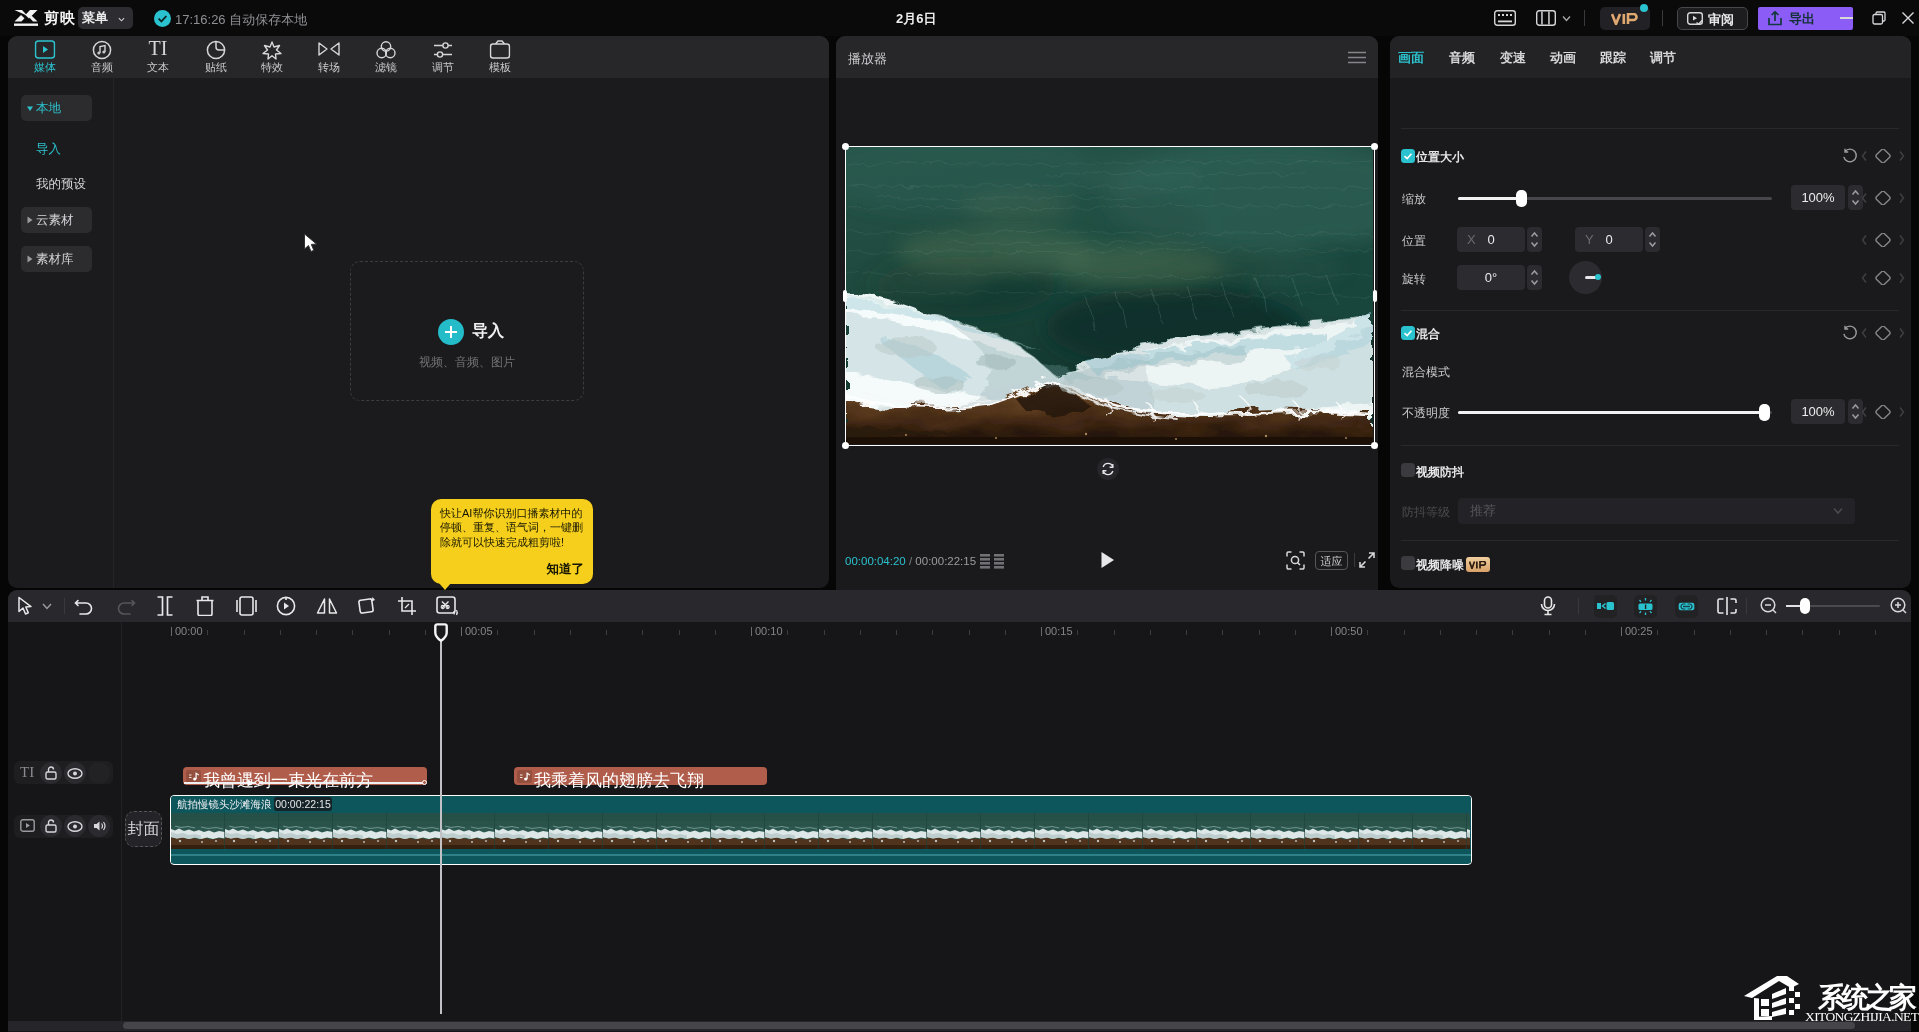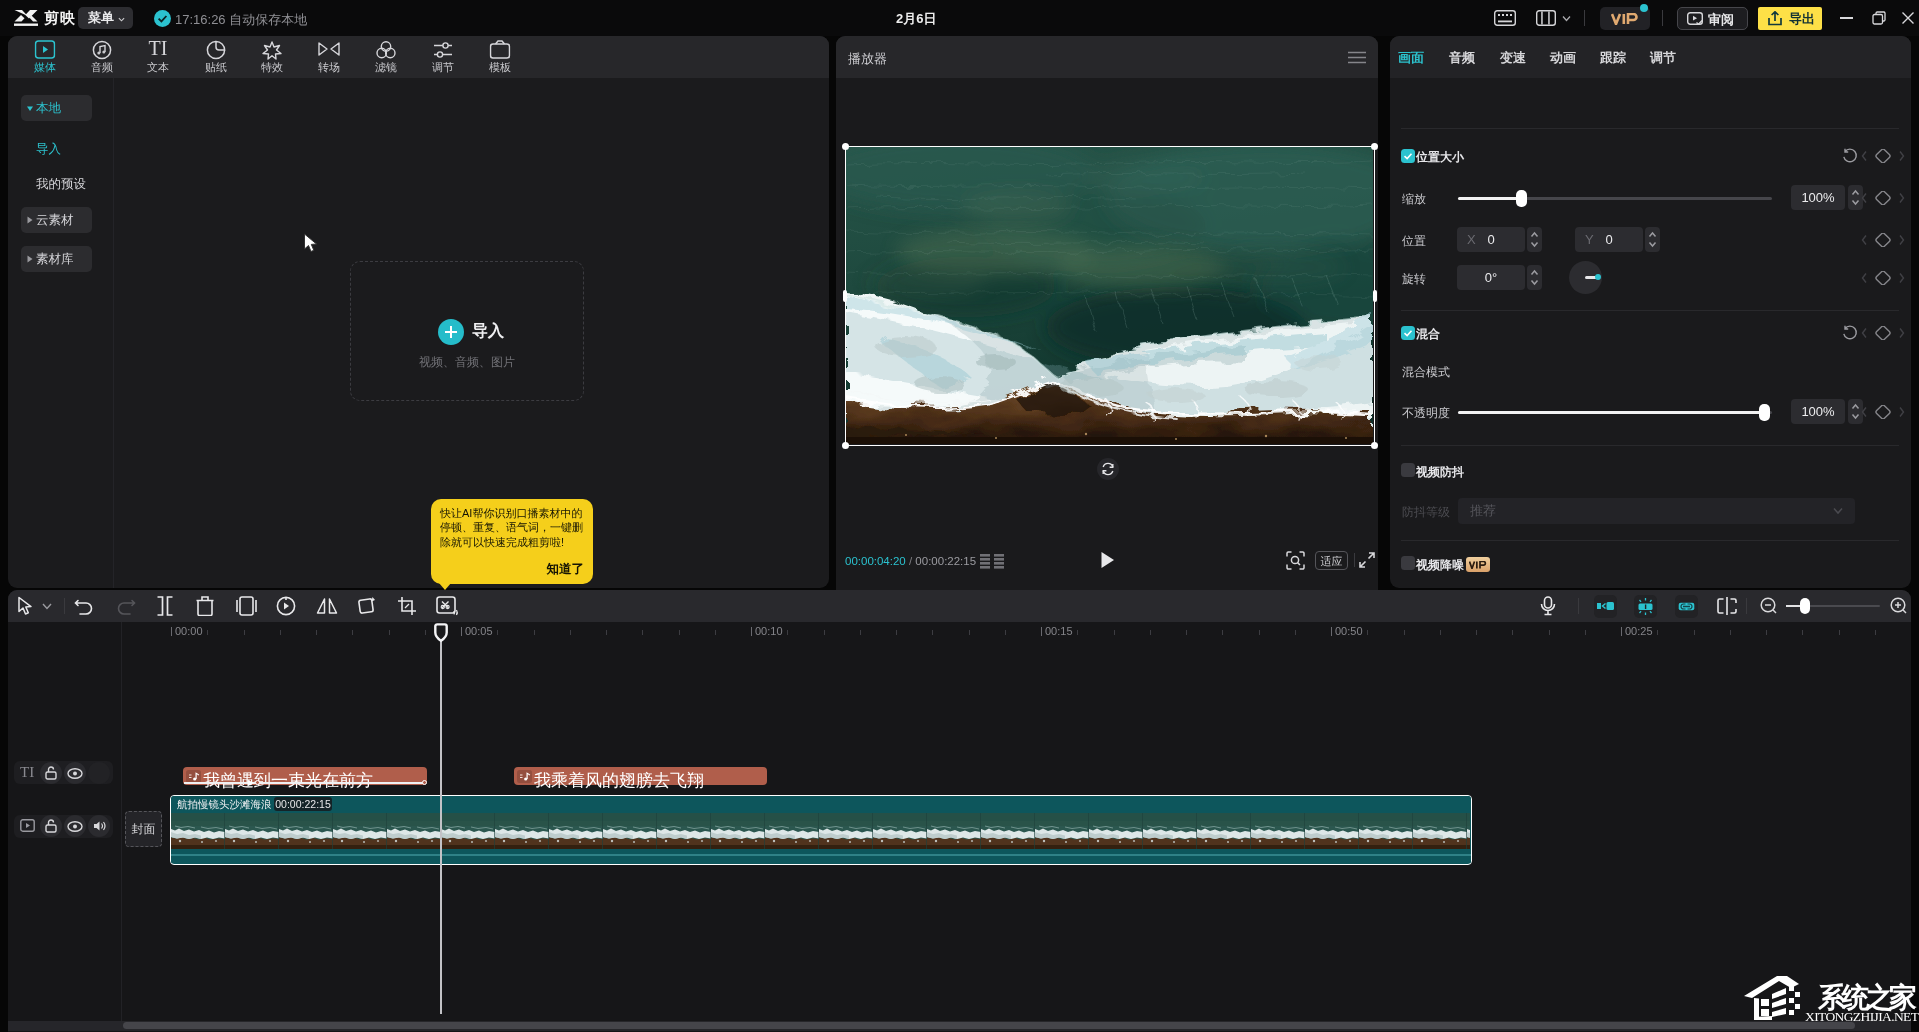--- a/index.html
+++ b/index.html
@@ -4,21 +4,21 @@
 <style>
 * { margin:0; padding:0; box-sizing:border-box; }
 html,body { width:1919px; height:1032px; background:#000; overflow:hidden;
   font-family:"Liberation Sans", sans-serif; }
 .abs { position:absolute; }
 #app { position:relative; width:1919px; height:1032px; background:#060606; }
 
 
 #titlebar { position:absolute; left:0; top:0; width:1919px; height:36px; background:#0a0a0b; }
 .menu-btn { position:absolute; left:78px; top:7px; width:55px; height:22px; background:#2d2d31;
-  border-radius:5px; color:#e9e9eb; font-size:13px; font-weight:bold; line-height:22px; padding-left:10px; }
+  border-radius:5px; color:#e9e9eb; font-size:13px; font-weight:bold; line-height:22px; padding-left:4px; }
 .menu-btn .chev { position:absolute; right:8px; top:9px; width:7px; height:7px; }
 .save-info { position:absolute; left:175px; top:11px; color:#8f8f94; font-size:13px; }
 .date-c { position:absolute; left:896px; top:10px; color:#efefef; font-size:13px; font-weight:bold; }
 
 
 .panel { position:absolute; background:#1b1b1d; border-radius:9px; overflow:hidden; }
 .panel-head { position:absolute; left:0; top:0; right:0; height:42px; background:#27272a; }
 
 
 #media { left:8px; top:36px; width:821px; height:552px; }
@@ -132,21 +132,21 @@
     </div>
     <div class="abs" style="left:1662px;top:10px;width:1px;height:16px;background:#3a3a3e;"></div>
     <div class="abs" style="left:1677px;top:7px;width:71px;height:23px;background:#1d1d20;border:1px solid #46464b;border-radius:5px;">
       <svg class="abs" style="left:9px;top:4px" width="16" height="13" viewBox="0 0 16 13">
         <rect x="0.7" y="0.7" width="14.6" height="11.6" rx="2.5" fill="none" stroke="#d8d8db" stroke-width="1.4"></rect>
         <path d="M6 3.8 L10 6.2 L6 8.6 Z" fill="#d8d8db"></path>
         <path d="M9.5 10.5 L11.5 12.3 L15 8.6" stroke="#d8d8db" stroke-width="1.4" fill="none"></path>
       </svg>
       <div class="abs" style="left:30px;top:3px;font-size:13px;color:#e8e8ea;font-weight:bold;">审阅</div>
     </div>
-    <div class="abs" style="left:1758px;top:7px;width:64px;height:23px;background:#fde047;border-radius:2px;">
+    <div class="abs" style="left:1758px;top:7px;width:95px;height:23px;background:#8b5cf6;border-radius:2px;">
       <svg class="abs" style="left:10px;top:4px" width="14" height="15" viewBox="0 0 14 15">
         <path d="M1 7 L1 13.5 L13 13.5 L13 7" stroke="#12393d" stroke-width="1.7" fill="none"></path>
         <path d="M7 10 L7 1 M3.6 4 L7 0.8 L10.4 4" stroke="#12393d" stroke-width="1.7" fill="none"></path>
       </svg>
       <div class="abs" style="left:31px;top:3px;font-size:13px;color:#123134;font-weight:bold;">导出</div>
     </div>
     <div class="abs" style="left:1840px;top:17px;width:13px;height:1.6px;background:#d8d8db;"></div>
     <svg class="abs" style="left:1872px;top:11px" width="14" height="14" viewBox="0 0 14 14">
       <rect x="1" y="3.5" width="9.5" height="9.5" rx="1.5" fill="none" stroke="#d8d8db" stroke-width="1.3"></rect>
       <path d="M4 3.5 L4 2 A1.2 1.2 0 0 1 5.2 1 L12 1 A1.2 1.2 0 0 1 13 2 L13 9 A1.2 1.2 0 0 1 12 10 L10.8 10" fill="none" stroke="#d8d8db" stroke-width="1.3"></path>
@@ -713,21 +713,21 @@
         </svg>
       </div>
     <div class="trk-circle" style="left:80px;top:225px;">
         <svg style="position:absolute;left:5px;top:5px" width="13" height="12" viewBox="0 0 13 12">
           <path d="M1 4 L3.5 4 L6.5 1.5 L6.5 10.5 L3.5 8 L1 8 Z" fill="#d8d8db"></path>
           <path d="M8.5 3.5 Q10.5 6 8.5 8.5 M10.5 2 Q13.5 6 10.5 10" stroke="#d8d8db" stroke-width="1.2" fill="none"></path>
         </svg>
       </div>
     <div class="abs" style="left:113px;top:32px;width:1px;height:400px;background:#222226;"></div>
 
-    <div class="abs" style="left:117px;top:221px;width:37px;height:36px;background:#242428;border:1px dashed #55555a;border-radius:4px;color:#d5d5d8;font-size:12px;text-align:center;line-height:34px;">封面</div>
+    <div class="abs" style="left:117px;top:221px;width:37px;height:36px;background:#242428;border:1px dashed #55555a;border-radius:9px;color:#d5d5d8;font-size:16px;text-align:center;line-height:34px;">封面</div>
 
     <div class="textclip" style="left:175px;width:244px;">
       <div class="ticon">
           <svg style="position:absolute;left:1.5px;top:2px" width="12" height="9" viewBox="0 0 12 9">
             <path d="M1 3 L3.5 3 M1 5.5 L3.5 5.5" stroke="#f4e2dc" stroke-width="1.1"></path>
             <circle cx="6.7" cy="7" r="1.6" fill="#fff"></circle>
             <path d="M8.1 7 L8.1 1.2 Q9.8 1.8 10.8 3.2" stroke="#fff" stroke-width="1.2" fill="none"></path>
           </svg>
         </div>
       <div class="ttxt">我曾遇到一束光在前方</div>

